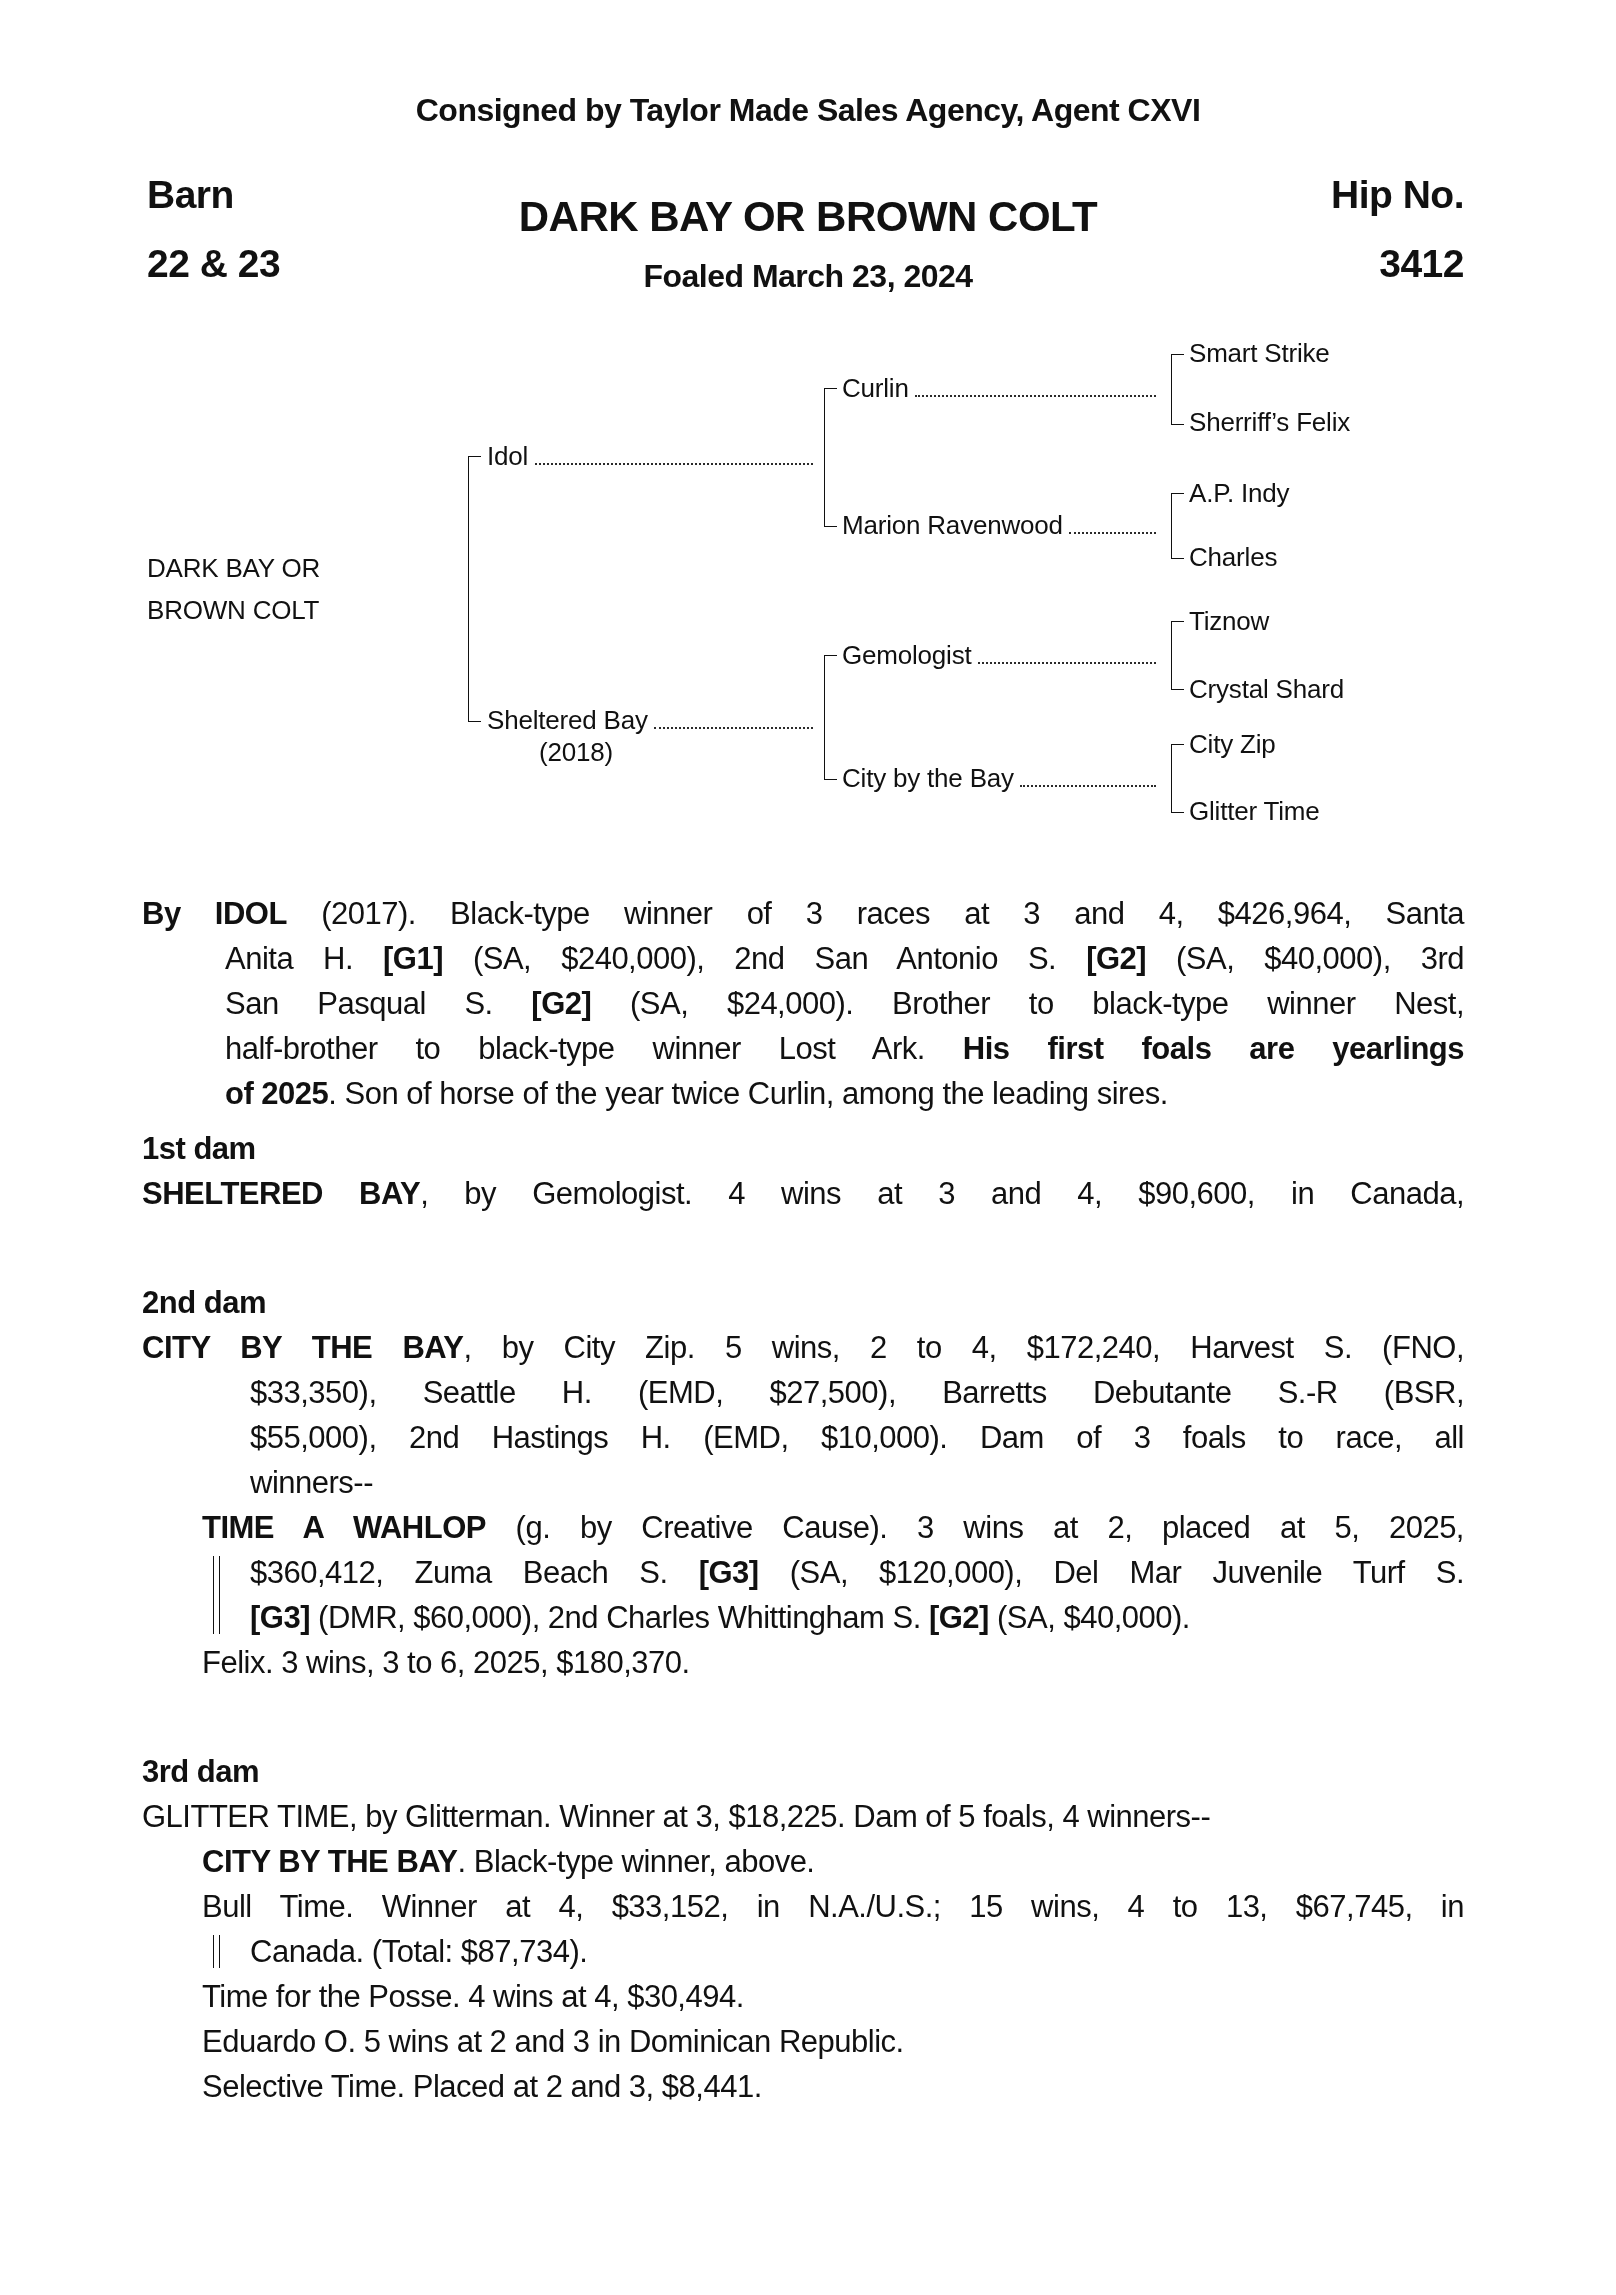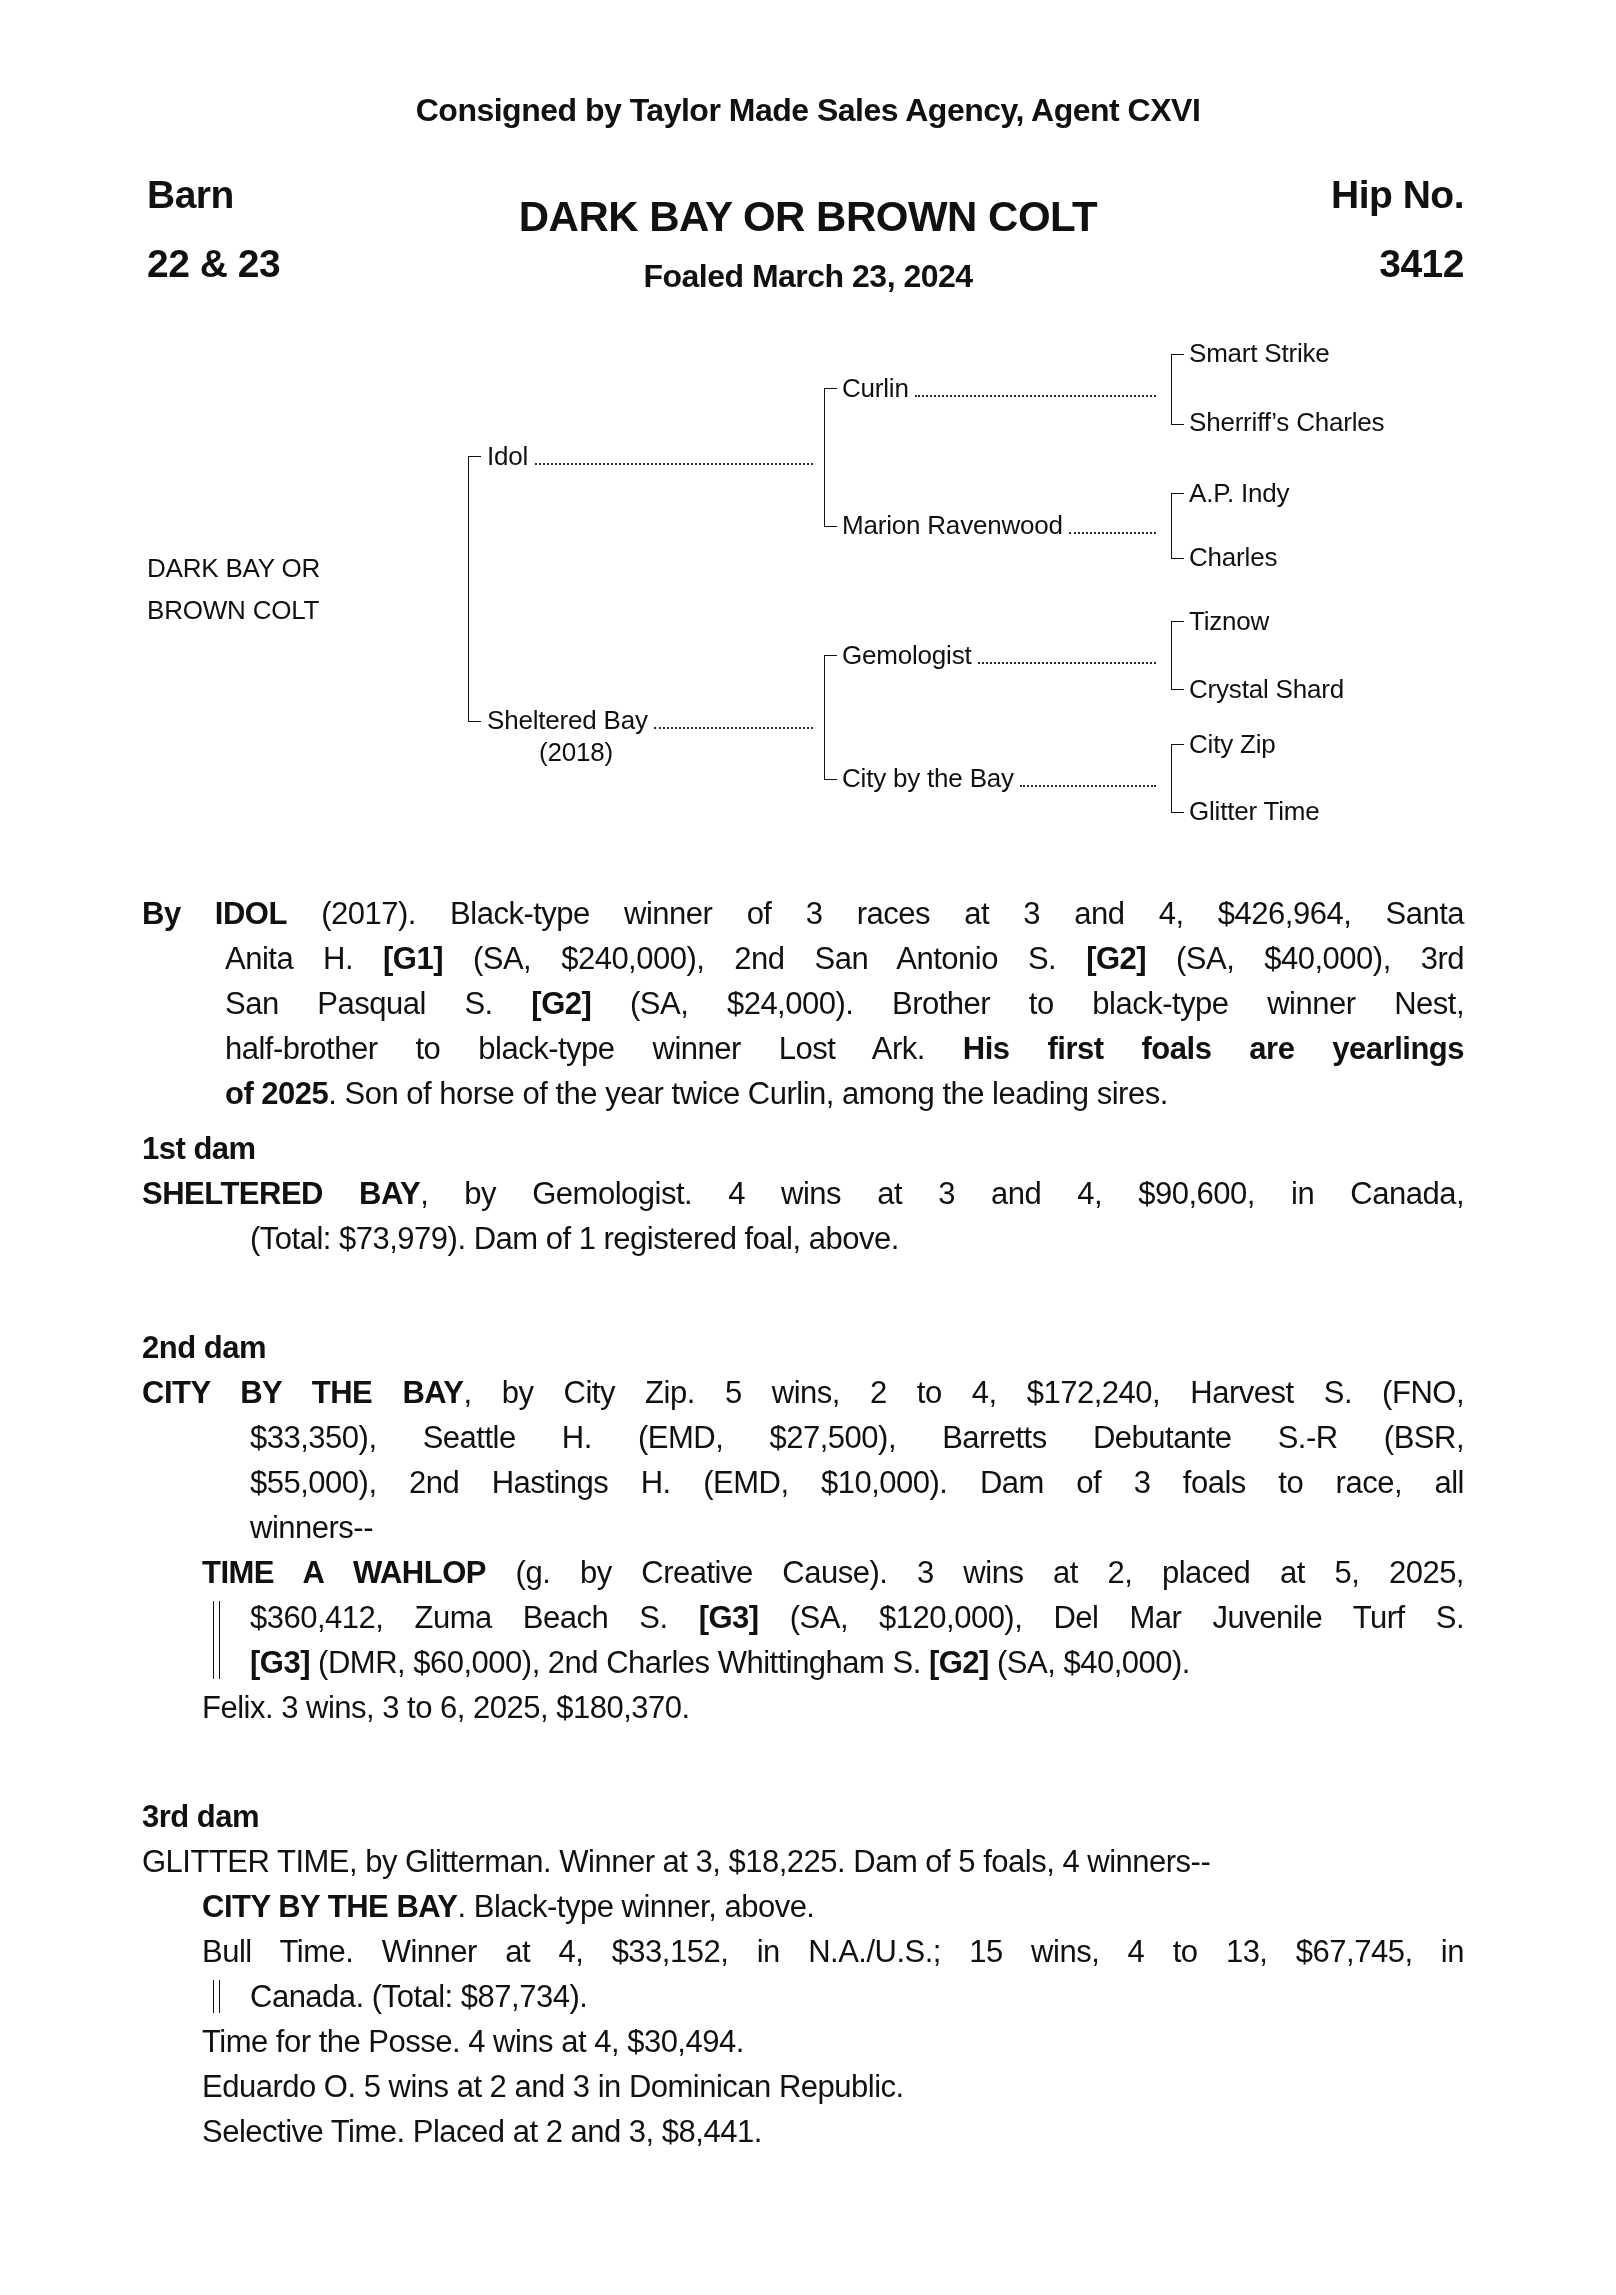--- a/index.html
+++ b/index.html
@@ -89,21 +89,21 @@
   </div>
 
   <div class="bracket" style="left:1171px;top:354px;height:69px;"></div>
   <div class="bracket" style="left:1171px;top:493px;height:64px;"></div>
   <div class="bracket" style="left:1171px;top:621px;height:67px;"></div>
   <div class="bracket" style="left:1171px;top:744px;height:67px;"></div>
   <div class="trow" style="left:1189px;top:337px;width:331px;">
       <span class="tname">Smart Strike</span>
     </div>
   <div class="trow" style="left:1189px;top:406px;width:331px;">
-      <span class="tname">Sherriff’s Charles</span>
+      <span class="tname">Sherriff’s Felix</span>
     </div>
   <div class="trow" style="left:1189px;top:477px;width:331px;">
       <span class="tname">A.P. Indy</span>
     </div>
   <div class="trow" style="left:1189px;top:541px;width:331px;">
       <span class="tname">Charles</span>
     </div>
   <div class="trow" style="left:1189px;top:605px;width:331px;">
       <span class="tname">Tiznow</span>
     </div>
@@ -124,21 +124,20 @@
       <div class="line j cont"><span>Anita H. </span><b>[G1]</b><span> (SA, $240,000), 2nd San Antonio S. </span><b>[G2]</b><span> (SA, $40,000), 3rd</span></div>
       <div class="line j cont"><span>San Pasqual S. </span><b>[G2]</b><span> (SA, $24,000). Brother to black-type winner Nest,</span></div>
       <div class="line j cont"><span>half-brother to black-type winner Lost Ark. </span><b>His first foals are yearlings</b></div>
       <div class="line cont"><b>of 2025</b><span>. Son of horse of the year twice Curlin, among the leading sires.</span></div>
     </div>
     <div id="blk-h1" class="blk heading">
       <div class="line first"><span>1st dam</span></div>
     </div>
     <div id="blk-dam-sheltered-bay" class="blk para dam">
       <div class="line j first"><b>SHELTERED BAY</b><span>, by Gemologist. 4 wins at 3 and 4, $90,600, in Canada,</span></div>
-      <div class="line cont"><span>(Total: $73,979). Dam of 1 registered foal, above.</span></div>
     </div>
     <div id="blk-h2" class="blk heading">
       <div class="line first"><span>2nd dam</span></div>
     </div>
     <div id="blk-dam-city-by-the-bay" class="blk para dam">
       <div class="line j first"><b>CITY BY THE BAY</b><span>, by City Zip. 5 wins, 2 to 4, $172,240, Harvest S. (FNO,</span></div>
       <div class="line j cont"><span>$33,350), Seattle H. (EMD, $27,500), Barretts Debutante S.-R (BSR,</span></div>
       <div class="line j cont"><span>$55,000), 2nd Hastings H. (EMD, $10,000). Dam of 3 foals to race, all</span></div>
       <div class="line cont"><span>winners--</span></div>
     </div>

